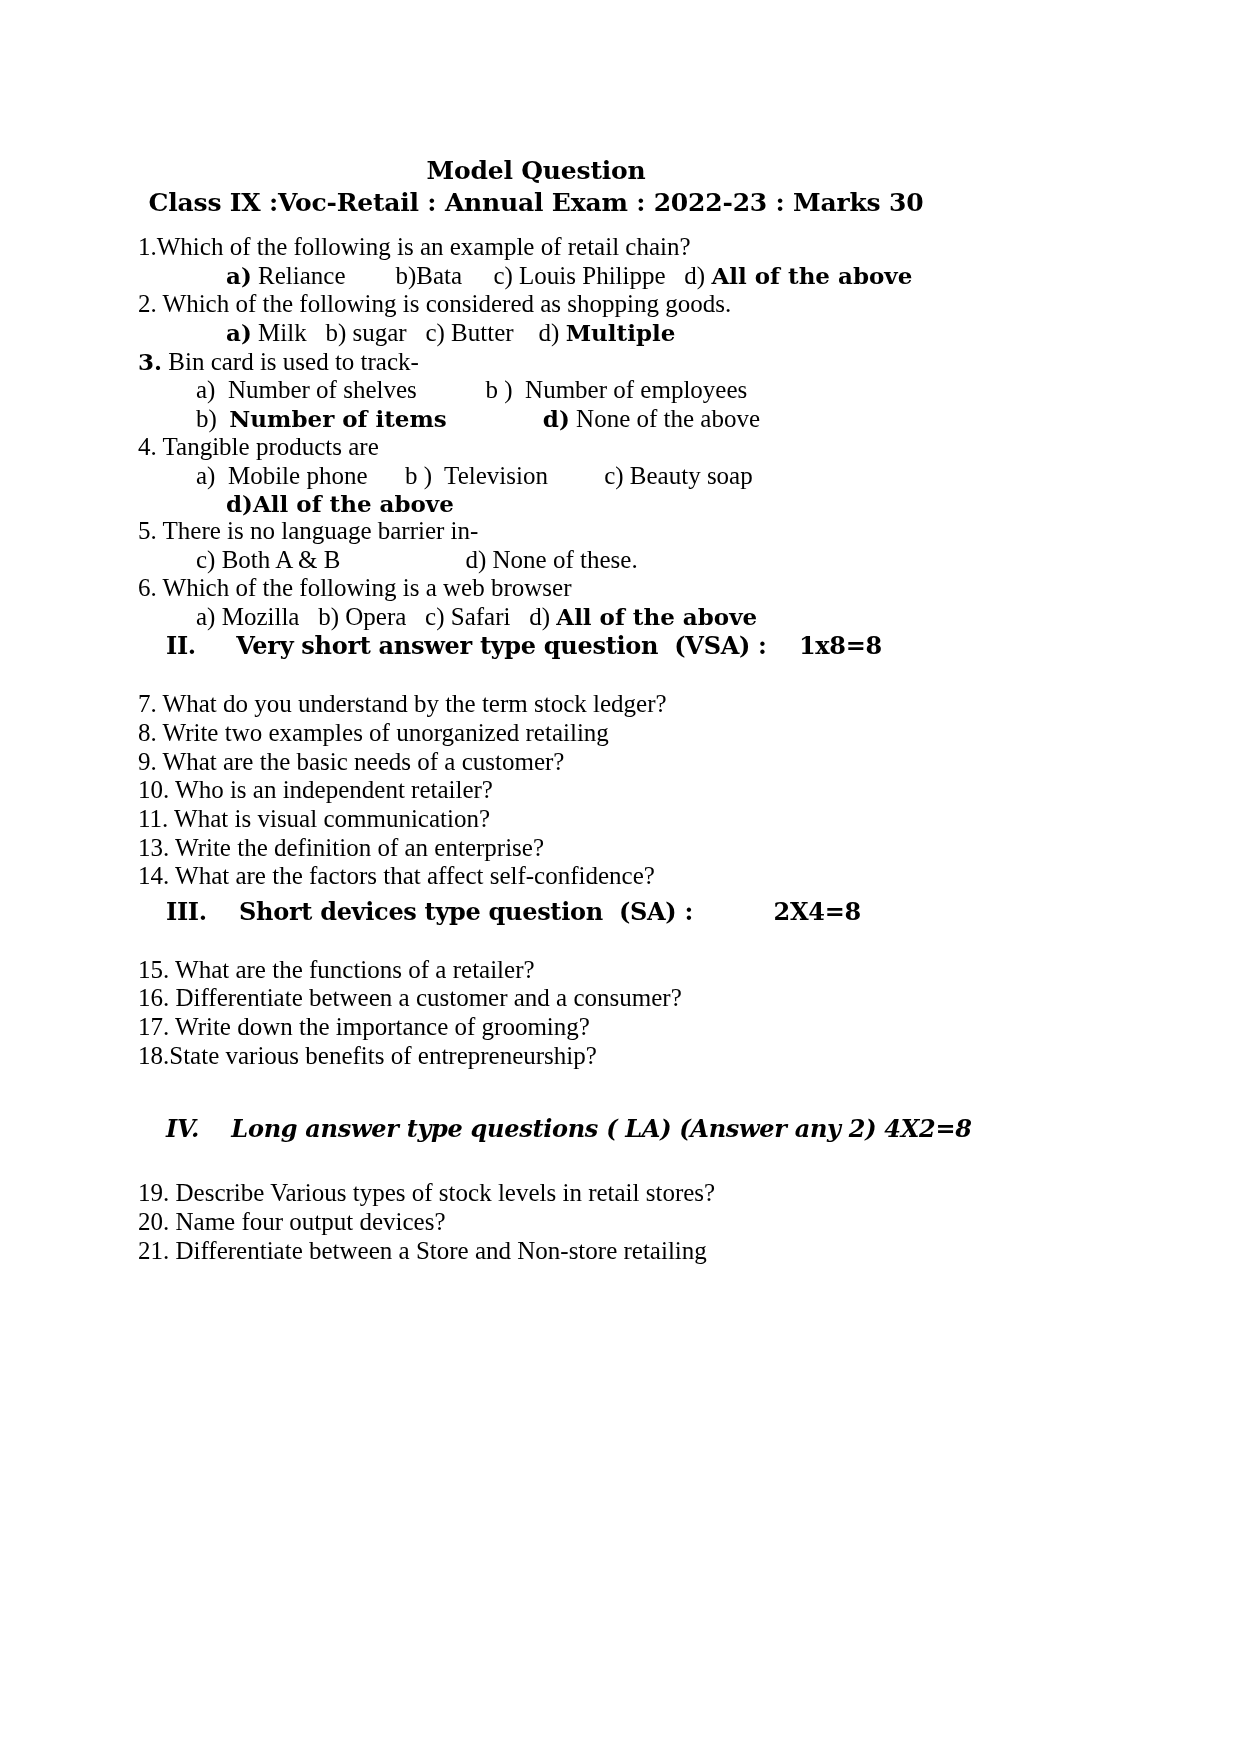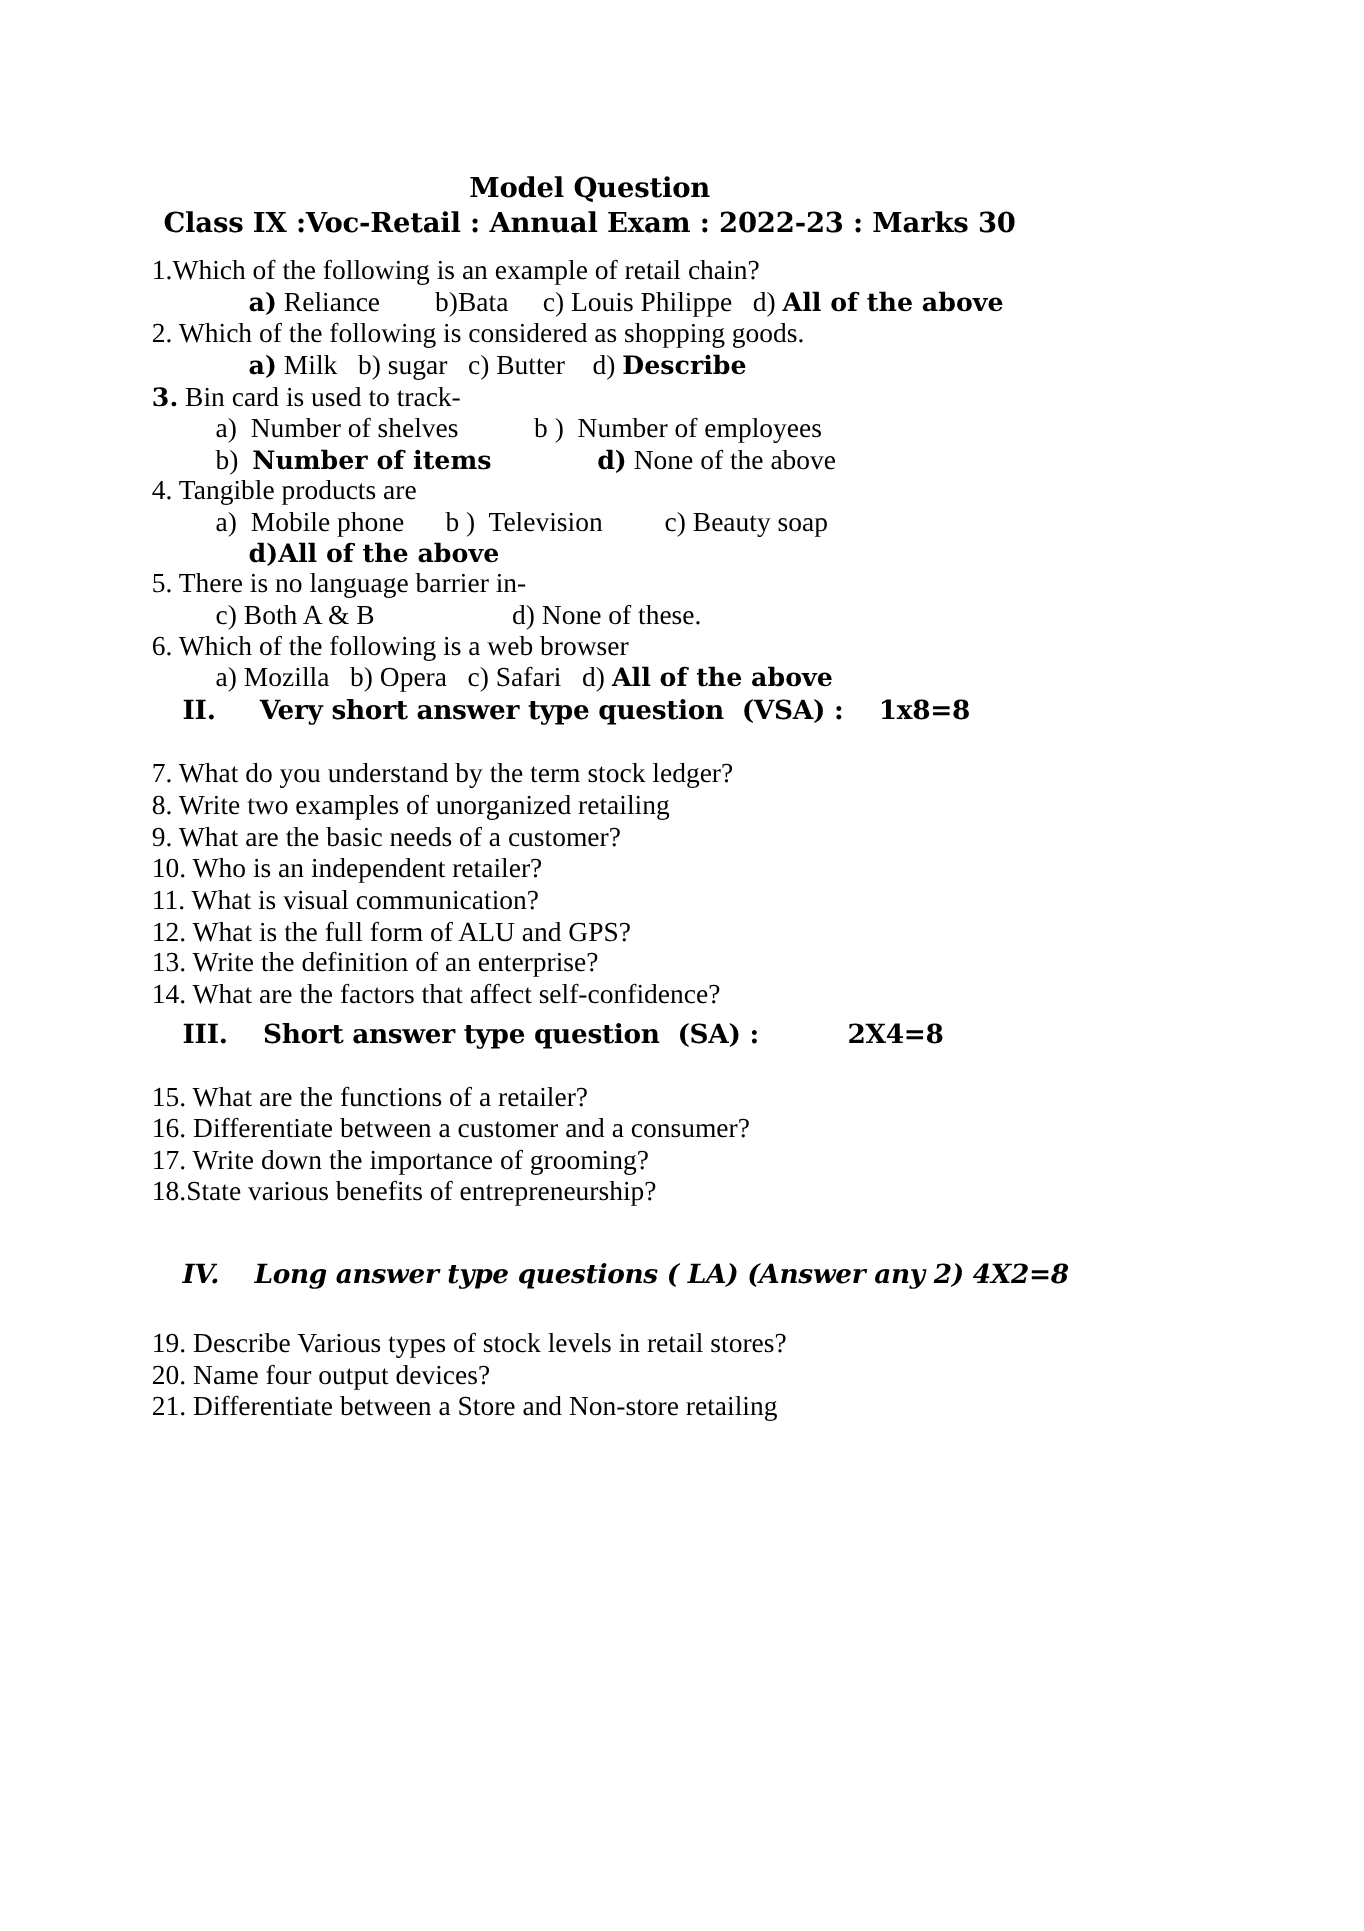--- a/index.html
+++ b/index.html
@@ -80,21 +80,21 @@
     <span class="line2">Class IX :Voc-Retail : Annual Exam : 2022-23 : Marks 30</span>
   </div>
 
 
   <div class="gap-sm"></div>
 
   <div class="qline q">1.Which of the following is an example of retail chain?</div>
   <div class="qline opt-wide"><span class="b">a)</span><span> Reliance</span><span>        b)Bata</span><span>     c) Louis Philippe</span><span>   d) </span><span class="b">All of the above</span></div>
 
   <div class="qline q">2. Which of the following is considered as shopping goods.</div>
-  <div class="qline opt-wide"><span class="b">a)</span><span> Milk</span><span>   b) sugar</span><span>   c) Butter</span><span>    d) </span><span class="b">Describe</span></div>
+  <div class="qline opt-wide"><span class="b">a)</span><span> Milk</span><span>   b) sugar</span><span>   c) Butter</span><span>    d) </span><span class="b">Multiple</span></div>
 
   <div class="qline q"><span class="b">3.</span><span> Bin card is used to track-</span></div>
   <div class="qline opt"><span>a)  Number of shelves</span><span>           b )  Number of employees</span></div>
   <div class="qline opt"><span>b)  </span><span class="b">Number of items</span><span class="b">            d)</span><span> None of the above</span></div>
 
   <div class="qline q">4. Tangible products are</div>
   <div class="qline opt">a)  Mobile phone      b )  Television         c) Beauty soap</div>
   <div class="qline opt-wide b">d)All of the above</div>
 
   <div class="qline q">5. There is no language barrier in-</div>
@@ -105,25 +105,24 @@
 
   <div class="section-head sec-2"><span class="roman">II.</span>     <span>Very short answer type question  (VSA) :</span>    <span class="marks">1x8=8</span></div>
 
   <div class="gap-md"></div>
 
   <div class="qline q">7. What do you understand by the term stock ledger?</div>
   <div class="qline q">8. Write two examples of unorganized retailing</div>
   <div class="qline q">9. What are the basic needs of a customer?</div>
   <div class="qline q">10. Who is an independent retailer?</div>
   <div class="qline q">11. What is visual communication?</div>
-  <div class="qline q">12. What is the full form of ALU and GPS?</div>
   <div class="qline q">13. Write the definition of an enterprise?</div>
   <div class="qline q">14. What are the factors that affect self-confidence?</div>
 
-  <div class="section-head sec-3"><span class="roman">III.</span>    <span>Short answer type question  (SA) :</span>          <span class="marks">2X4=8</span></div>
+  <div class="section-head sec-3"><span class="roman">III.</span>    <span>Short devices type question  (SA) :</span>          <span class="marks">2X4=8</span></div>
 
   <div class="gap-md"></div>
 
   <div class="qline q">15. What are the functions of a retailer?</div>
   <div class="qline q">16. Differentiate between a customer and a consumer?</div>
   <div class="qline q">17. Write down the importance of grooming?</div>
   <div class="qline q">18.State various benefits of entrepreneurship?</div>
 
   <div class="section-head sec-4"><span class="roman">IV.</span>    <span>Long answer type questions ( LA) (Answer any 2) 4X2=8</span></div>
 

